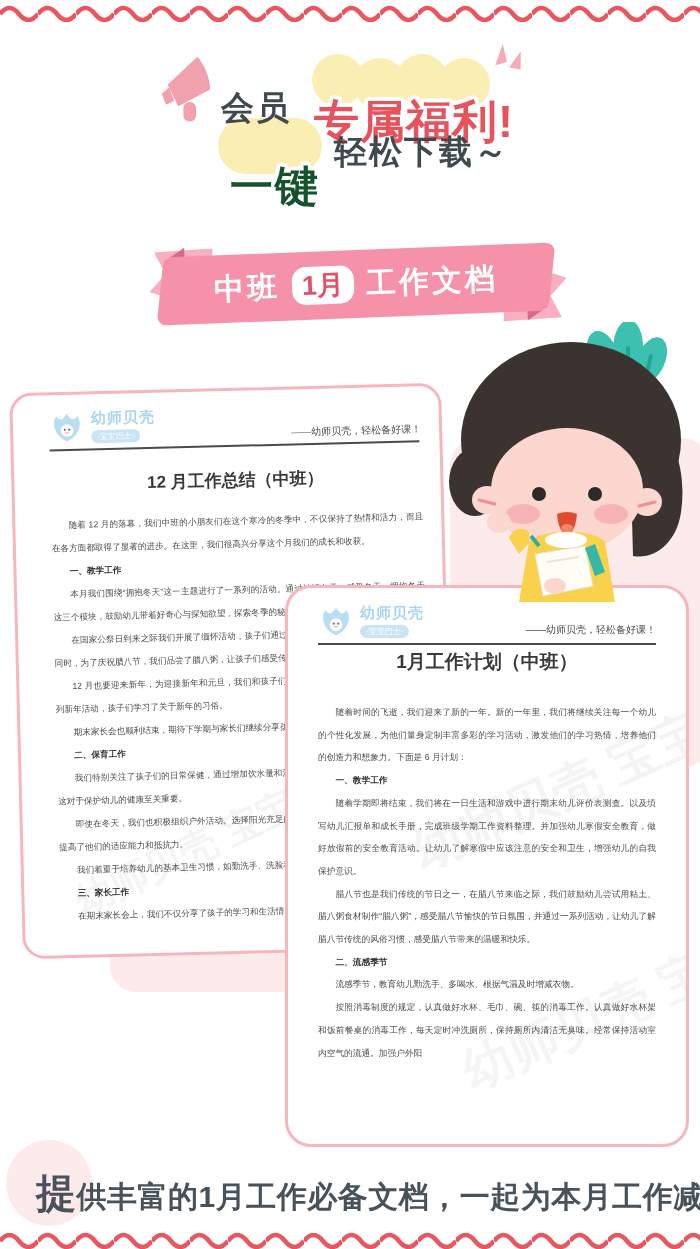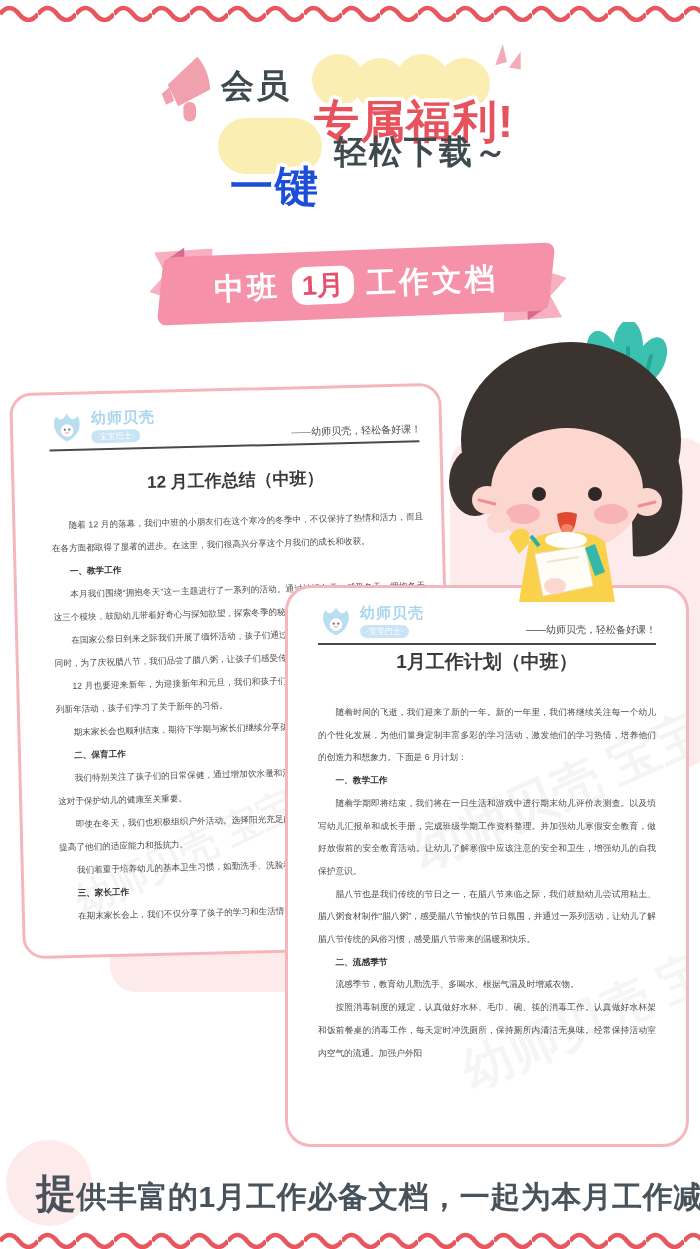--- a/index.html
+++ b/index.html
@@ -8,23 +8,23 @@
     overflow:hidden;font-family:"Liberation Sans","DejaVu Sans",sans-serif;
   }
   
   .trim{position:absolute;left:0;width:700px;height:18px;z-index:10;}
   .trim.top{top:4px;}
   .trim.bottom{top:1231px;}
   
   .megaphone{position:absolute;left:160px;top:52px;width:58px;height:80px;transform:rotate(-12deg);z-index:6;}
   .sparkle{position:absolute;left:492px;top:42px;width:32px;height:36px;z-index:6;}
   .bubble{position:absolute;border-radius:50%;background:#fbeeb2;z-index:4;}
-  .hl1-prefix{position:absolute;left:221px;top:64px;font-size:33px;font-weight:900;color:#3f4a4f;z-index:6;letter-spacing:2px;text-align:center;}
+  .hl1-prefix{position:absolute;left:221px;top:86px;font-size:33px;font-weight:900;color:#3f4a4f;z-index:6;letter-spacing:2px;text-align:center;}
   .hl1-red{position:absolute;left:314px;top:56px;font-size:45px;font-weight:900;color:#e7525d;z-index:6;letter-spacing:1px;}
-  .hl2-red{position:absolute;left:230px;top:122px;font-size:43px;font-weight:900;color:#1d4ed8;z-index:6;letter-spacing:2px;}
+  .hl2-red{position:absolute;left:230px;top:122px;font-size:43px;font-weight:900;color:#14532d;z-index:6;letter-spacing:2px;}
   .hl2-suffix{position:absolute;left:334px;top:130px;font-size:33px;font-weight:700;color:#3f4a4f;z-index:6;letter-spacing:2px;}
   .outline-white{text-shadow:-3px -3px 0 #fff,3px -3px 0 #fff,-3px 3px 0 #fff,3px 3px 0 #fff,0 -4px 0 #fff,0 4px 0 #fff,-4px 0 0 #fff,4px 0 0 #fff;margin-top:36px;}
   .pill{position:absolute;left:218px;top:118px;width:104px;height:56px;border-radius:28px;background:#fbeeb2;z-index:4;}
   
   .banner{position:absolute;left:160px;top:250px;width:392px;height:68px;transform:rotate(-2.2deg);z-index:6;}
   .banner .flag{position:absolute;width:58px;height:62px;background:#f8afc0;z-index:1;}
   .banner .flag.l{left:-8px;top:-12px;transform:rotate(9deg);clip-path:polygon(0 18%,100% 0,100% 100%,0 82%,24% 50%);}
   .banner .flag.r{right:-12px;bottom:-14px;transform:rotate(9deg);clip-path:polygon(0 0,100% 18%,76% 50%,100% 82%,0 100%);}
   .banner .shadow-tri{position:absolute;width:22px;height:14px;background:#d9698e;z-index:1;}
   .banner .shadow-tri.l{left:4px;top:-9px;clip-path:polygon(0 100%,100% 0,100% 100%);}

